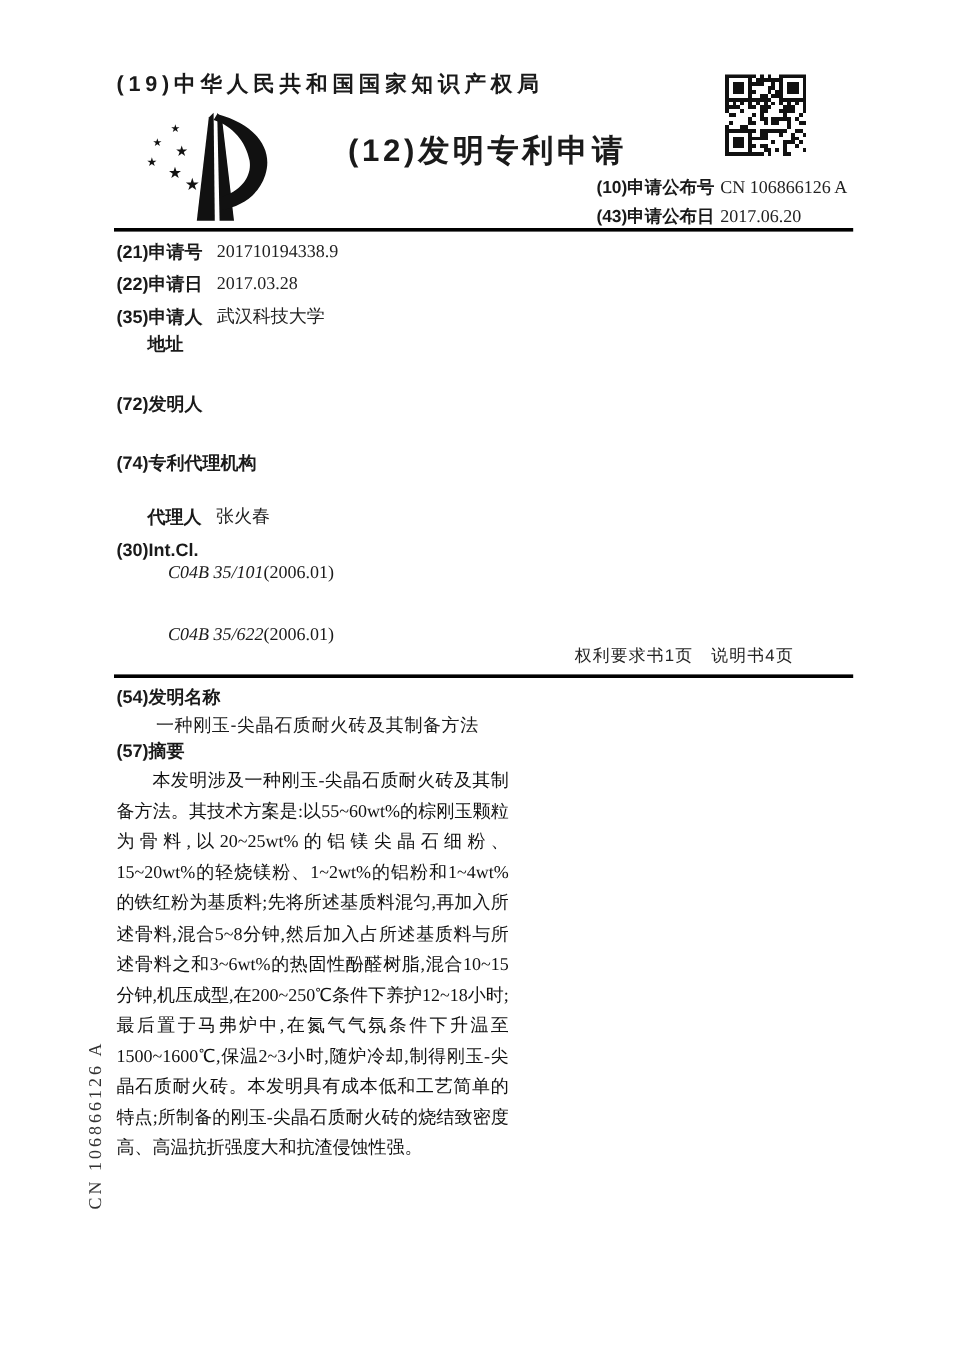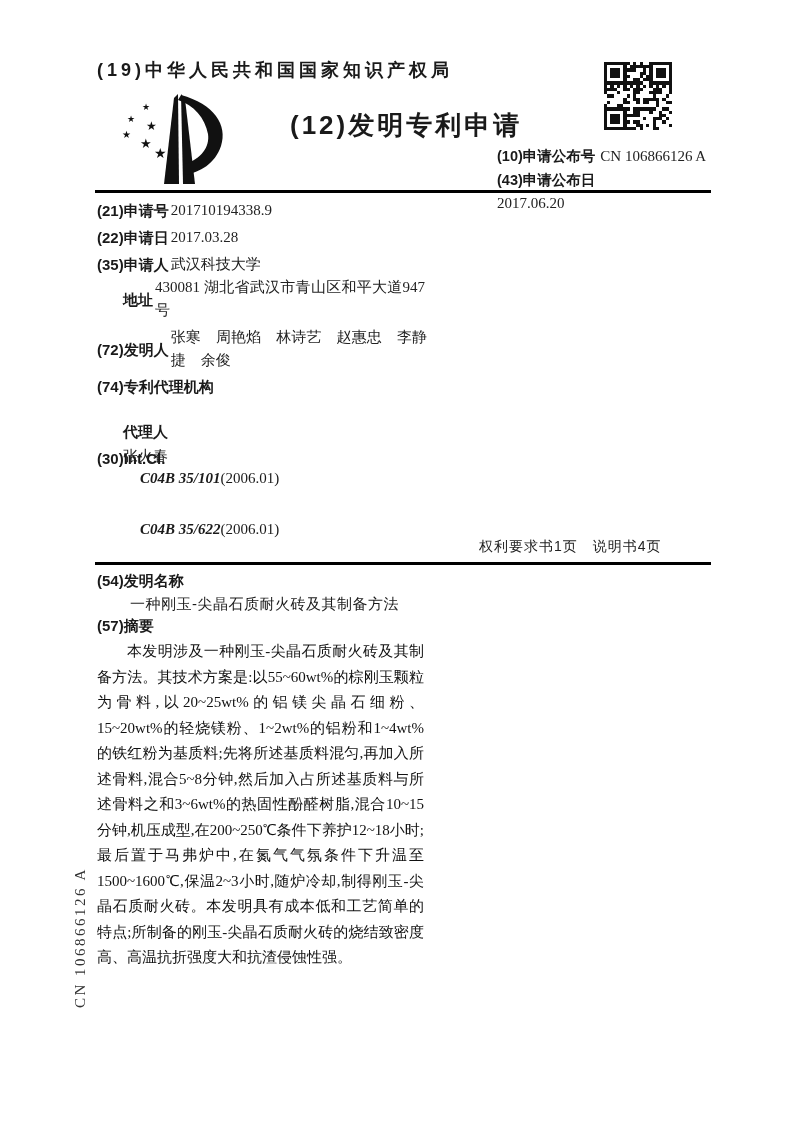--- a/index.html
+++ b/index.html
@@ -9,43 +9,43 @@
 
   .abs { position:absolute; }
 
   
   .office-line { left:97px; top:58px; font-size:18px; font-weight:600; letter-spacing:4px; }
   .logo-box { left:118px; top:92px; width:125px; height:96px; }
   .doc-type { left:290px; top:108px; font-size:26px; font-weight:700; letter-spacing:3px; }
   .qr-box { left:604px; top:62px; width:68px; height:68px; }
   .pub-row { display:flex; align-items:baseline; gap:5px; white-space:nowrap; }
   .pub-no  { left:497px; top:147px; }
-  .pub-dt  { left:497px; top:171px;flex-direction:column; }
+  .pub-dt  { left:497px; top:171px; }
   .pub-row .lbl { font-size:14.5px; font-weight:700; }
   .pub-row .val { font-size:15px; font-family:"Liberation Serif", serif; color:#222; }
 
   .rule { left:95px; width:616px; height:2.5px; background:#000; }
   .rule-top { top:190px; }
   .rule-mid { top:562px; }
 
   
-  .b-row { display:flex; align-items:center; gap:2px; line-height:23px; }
+  .b-row { display:flex; align-items:flex-end; gap:12px; line-height:23px; }
   .b-row .lbl { font-size:15px; font-weight:700; white-space:nowrap; }
   .b-row .val { font-size:15px; font-family:"Liberation Serif", serif; color:#222;
                 text-align:justify; }
   .r21 { left:97px;  top:199px; }
   .r22 { left:97px;  top:226px; }
   .r71 { left:97px;  top:253px; }
   .radr{ left:123px; top:276px; width:302px; }
   .r72 { left:97px;  top:326px; width:330px; }
   .r74 { left:97px;  top:375px; width:332px; }
-  .ragt{ left:123px; top:420px;flex-direction:column; }
+  .ragt{ left:123px; top:420px; }
   .r51 { left:97px;  top:447px; }
   .intcl-entry { font-family:"Liberation Serif", serif; font-size:15px; }
-  .intcl-entry .code { font-style:italic; font-weight:700; }
+  .intcl-entry .code { font-style:italic; font-weight:400; }
   .intcl-entry .dt { font-style:normal; }
   .e1 { left:140px; top:470px; }
   .e2 { left:140px; top:493px;margin-top:28px; }
 
   .pages-info { left:479px; top:538px; font-size:14px; color:#222; letter-spacing:1px; }
 
   
   .sec-lbl { font-size:15px; font-weight:700; }
   .l54 { left:97px; top:572px; }
   .inv-title { left:130px; top:595px; font-size:15px; letter-spacing:0.5px; }
@@ -337,26 +337,24 @@
   <span class="val">2017.03.28</span>
 </div>
 
 <div class="abs b-row r71">
   <span class="lbl">(35)申请人</span>
   <span class="val">武汉科技大学</span>
 </div>
 
 <div class="abs b-row radr">
   <span class="lbl">地址</span>
-  <span class="val">430081 湖北省武汉市青山区和平大道947号</span>
 </div>
 
 <div class="abs b-row r72">
   <span class="lbl">(72)发明人</span>
-  <span class="val">张寒　周艳焰　林诗艺　赵惠忠　李静捷　余俊</span>
 </div>
 
 <div class="abs b-row r74">
   <span class="lbl">(74)专利代理机构</span>
 </div>
 
 <div class="abs b-row ragt">
   <span class="lbl">代理人</span>
   <span class="val">张火春</span>
 </div>

